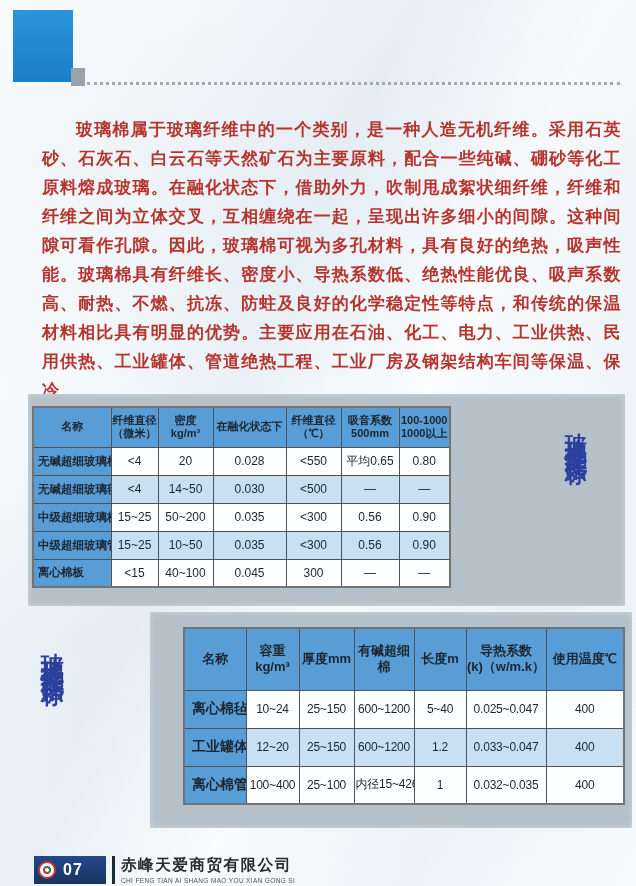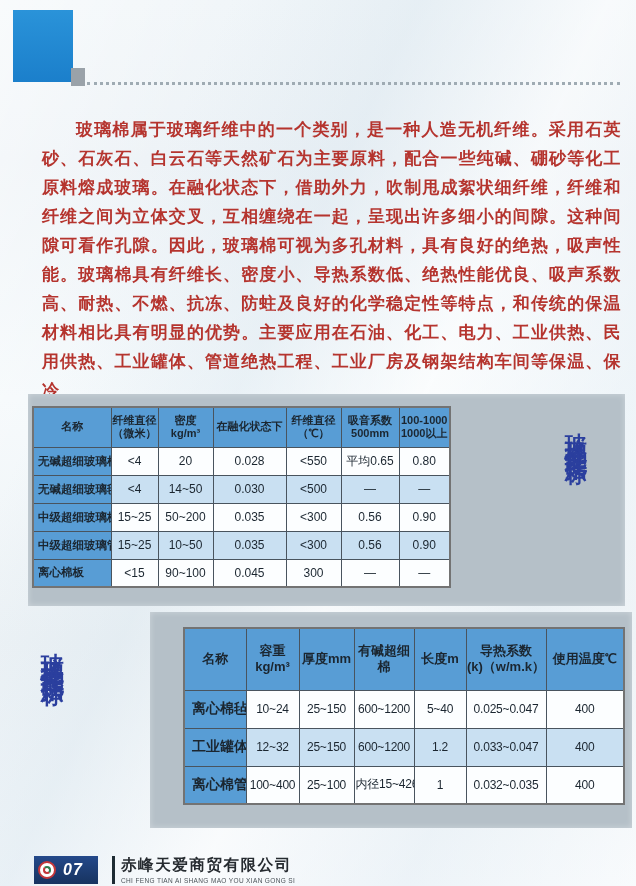--- a/index.html
+++ b/index.html
@@ -71,22 +71,22 @@
 
   .t2{left:33px;top:15px;width:440px;}
   .t2 thead tr{height:62px;}
   .t2 tbody tr{height:38px;}
   .t2 thead th{font-size:13px;}
   .t2 tbody th{font-size:14px;padding-left:7px;}
   .t2 tbody td{font-size:12px;letter-spacing:-.2px;}
 
   
   .footer{position:absolute;left:0;top:852px;width:636px;height:34px;}
-  .badge{position:absolute;left:34px;top:4px;width:64px;height:28px;
-    background:linear-gradient(180deg,#24498a,#17335f);display:flex;align-items:center;font-style:italic;}
+  .badge{position:absolute;left:34px;top:4px;width:72px;height:28px;
+    background:linear-gradient(180deg,#24498a,#17335f);display:flex;align-items:center;}
   .logo{width:18px;height:18px;border-radius:50%;background:#fff;border:2px solid #c4363a;
     margin-left:4px;box-sizing:border-box;position:relative;}
   .logo::after{content:"";position:absolute;left:3px;top:3px;width:8px;height:8px;
     border-radius:50%;border:2px solid #2f7d4f;border-left-color:#c4363a;border-bottom-color:#c4363a;box-sizing:border-box;}
   .badge-num{color:#ffffff;font-size:16px;font-weight:800;margin-left:7px;letter-spacing:1px;}
   .fdivider{position:absolute;left:112px;top:4px;width:3px;height:28px;background:#1d2b33;}
   .company{position:absolute;left:121px;top:3px;width:160px;}
   .cname{font-size:15.5px;font-weight:800;color:#262b30;letter-spacing:1.6px;white-space:nowrap;}
   .cpinyin{font-size:6.5px;color:#4a5258;letter-spacing:.35px;margin-top:1px;white-space:nowrap;}
   .phones{position:absolute;left:266px;top:7px;font-size:17px;font-weight:800;color:#14232e;white-space:nowrap;}
@@ -163,21 +163,21 @@
             <td>15~25</td>
             <td>10~50</td>
             <td>0.035</td>
             <td>&lt;300</td>
             <td>0.56</td>
             <td>0.90</td>
           </tr>
           <tr>
             <th>离心棉板</th>
             <td>&lt;15</td>
-            <td>90~100</td>
+            <td>40~100</td>
             <td>0.045</td>
             <td>300</td>
             <td>—</td>
             <td>—</td>
           </tr>
         </tbody>
       </table>
   </div>
   <div class="vlabel vlabel1">玻璃棉性能指标</div>
 
@@ -211,21 +211,21 @@
             <th>离心棉毡</th>
             <td>10~24</td>
             <td>25~150</td>
             <td>600~1200</td>
             <td>5~40</td>
             <td>0.025~0.047</td>
             <td>400</td>
           </tr>
           <tr>
             <th>工业罐体</th>
-            <td>12~32</td>
+            <td>12~20</td>
             <td>25~150</td>
             <td>600~1200</td>
             <td>1.2</td>
             <td>0.033~0.047</td>
             <td>400</td>
           </tr>
           <tr>
             <th>离心棉管</th>
             <td>100~400</td>
             <td>25~100</td>

